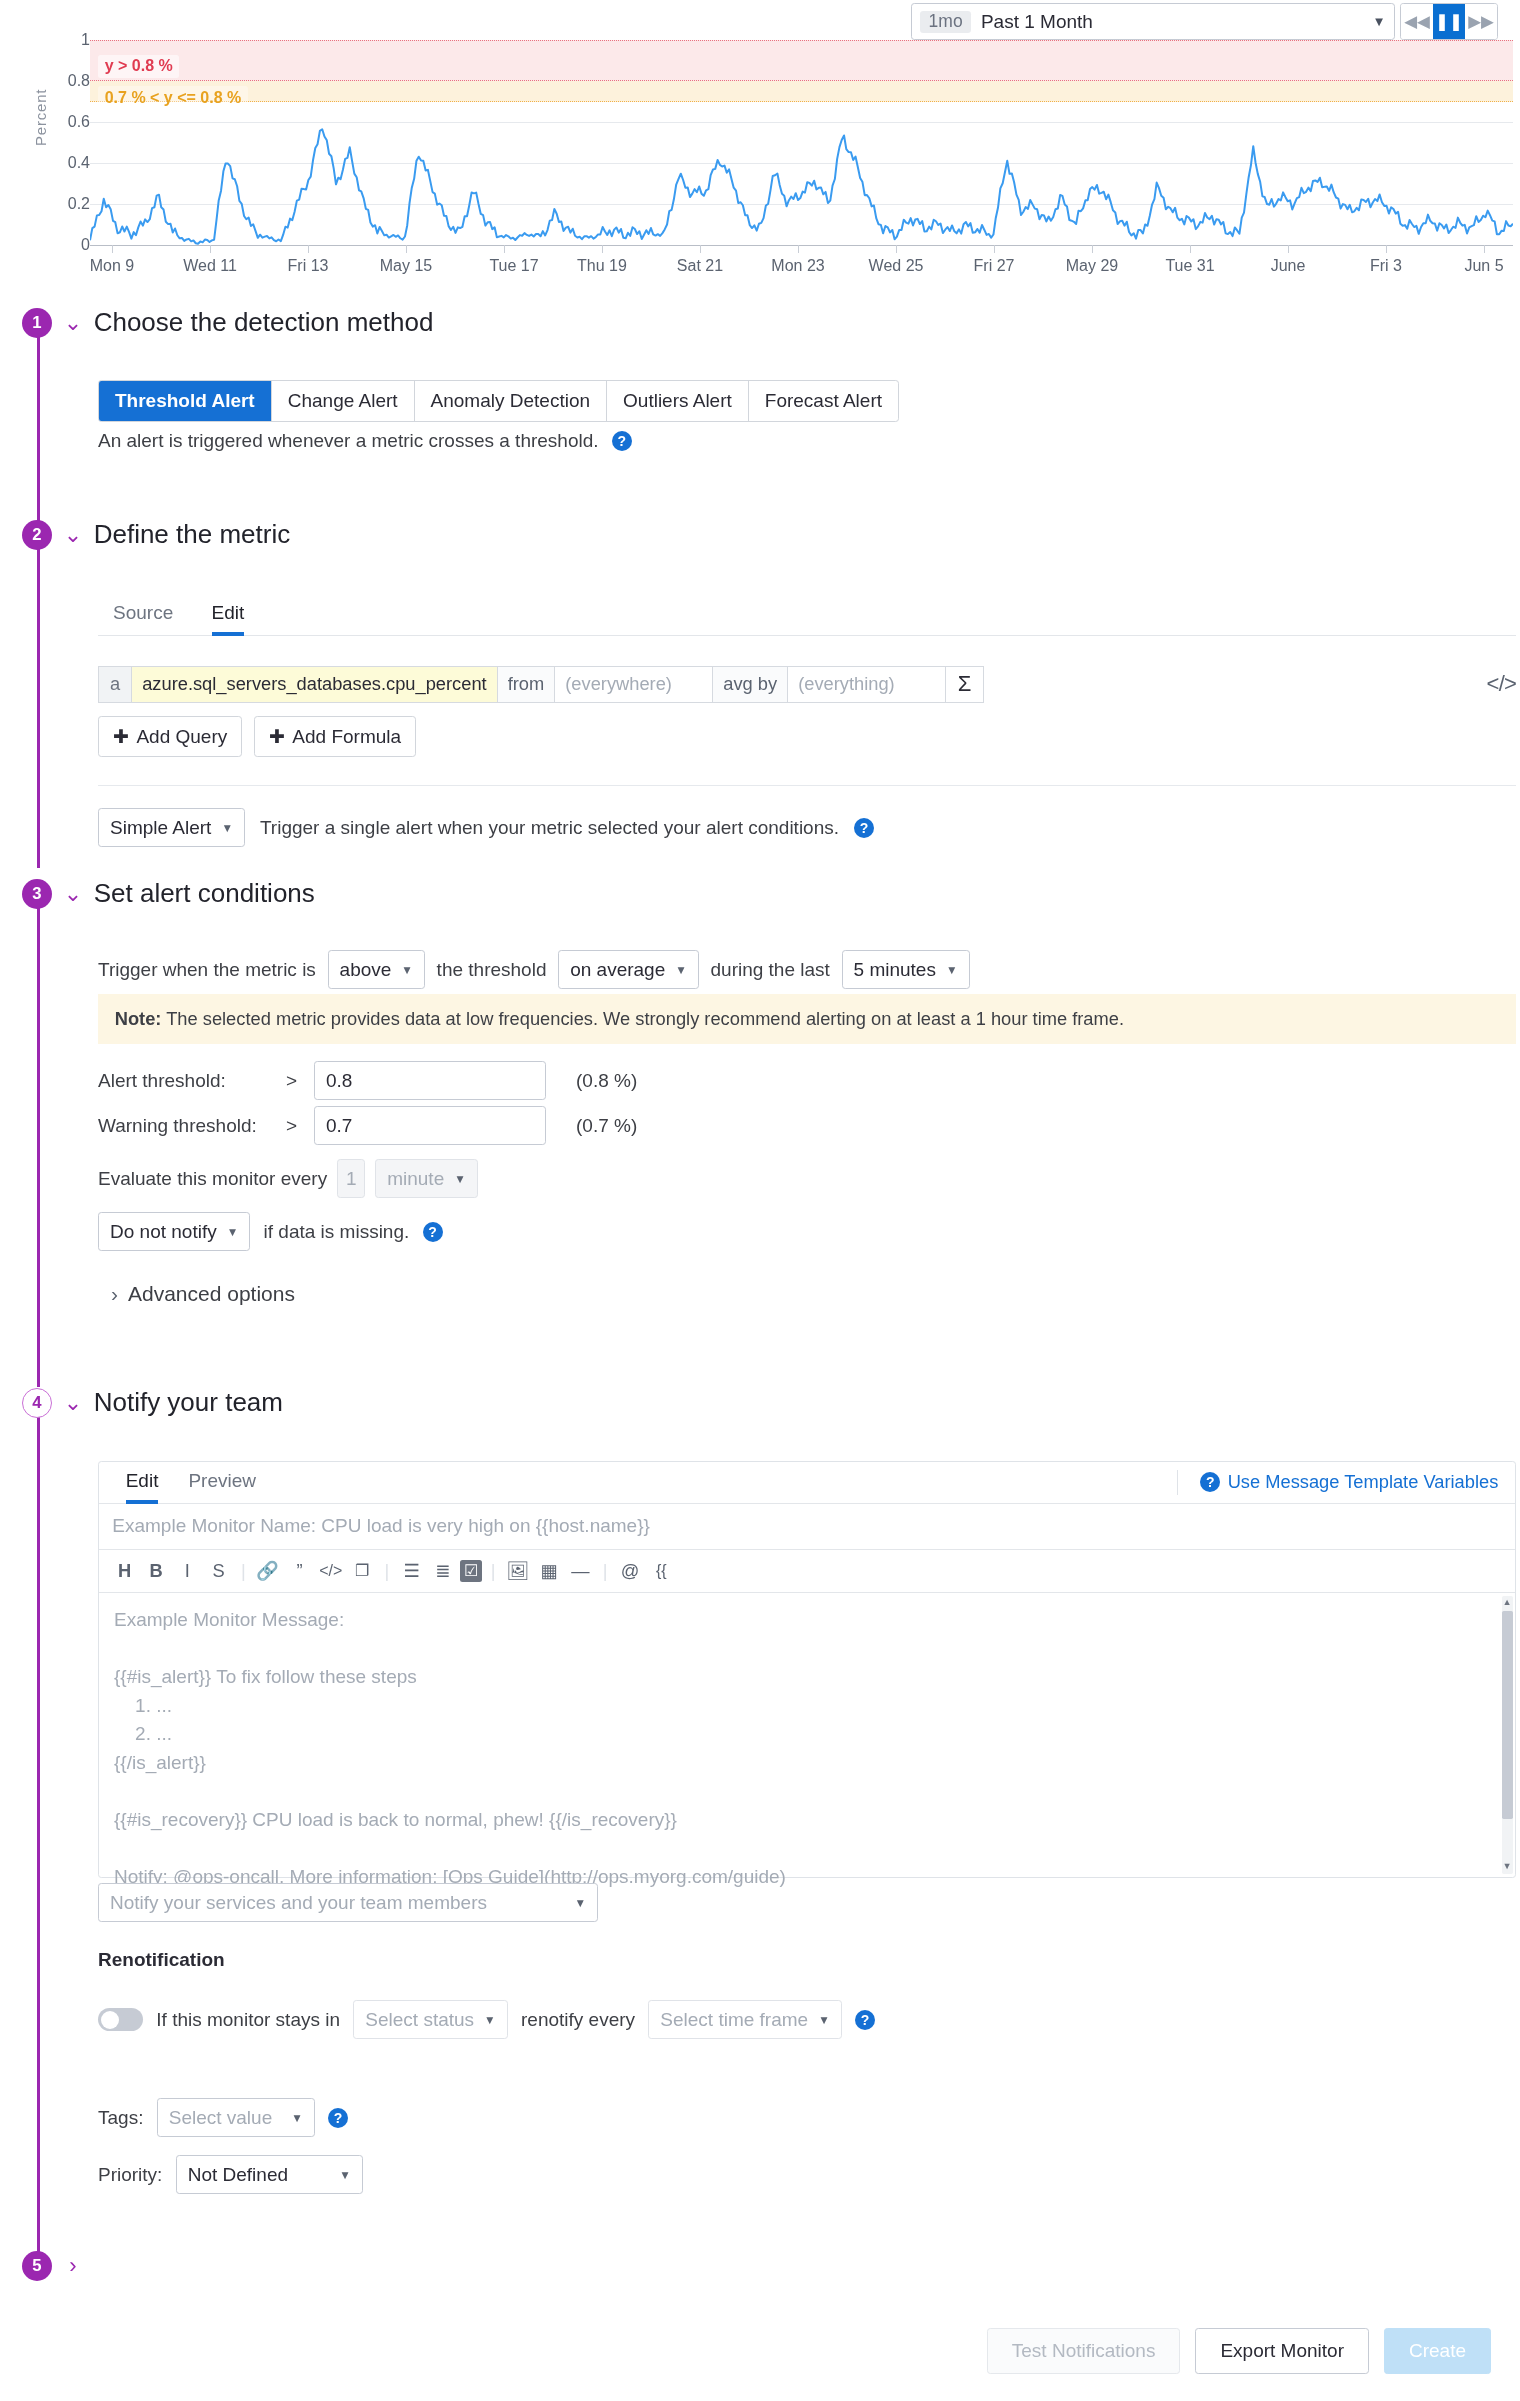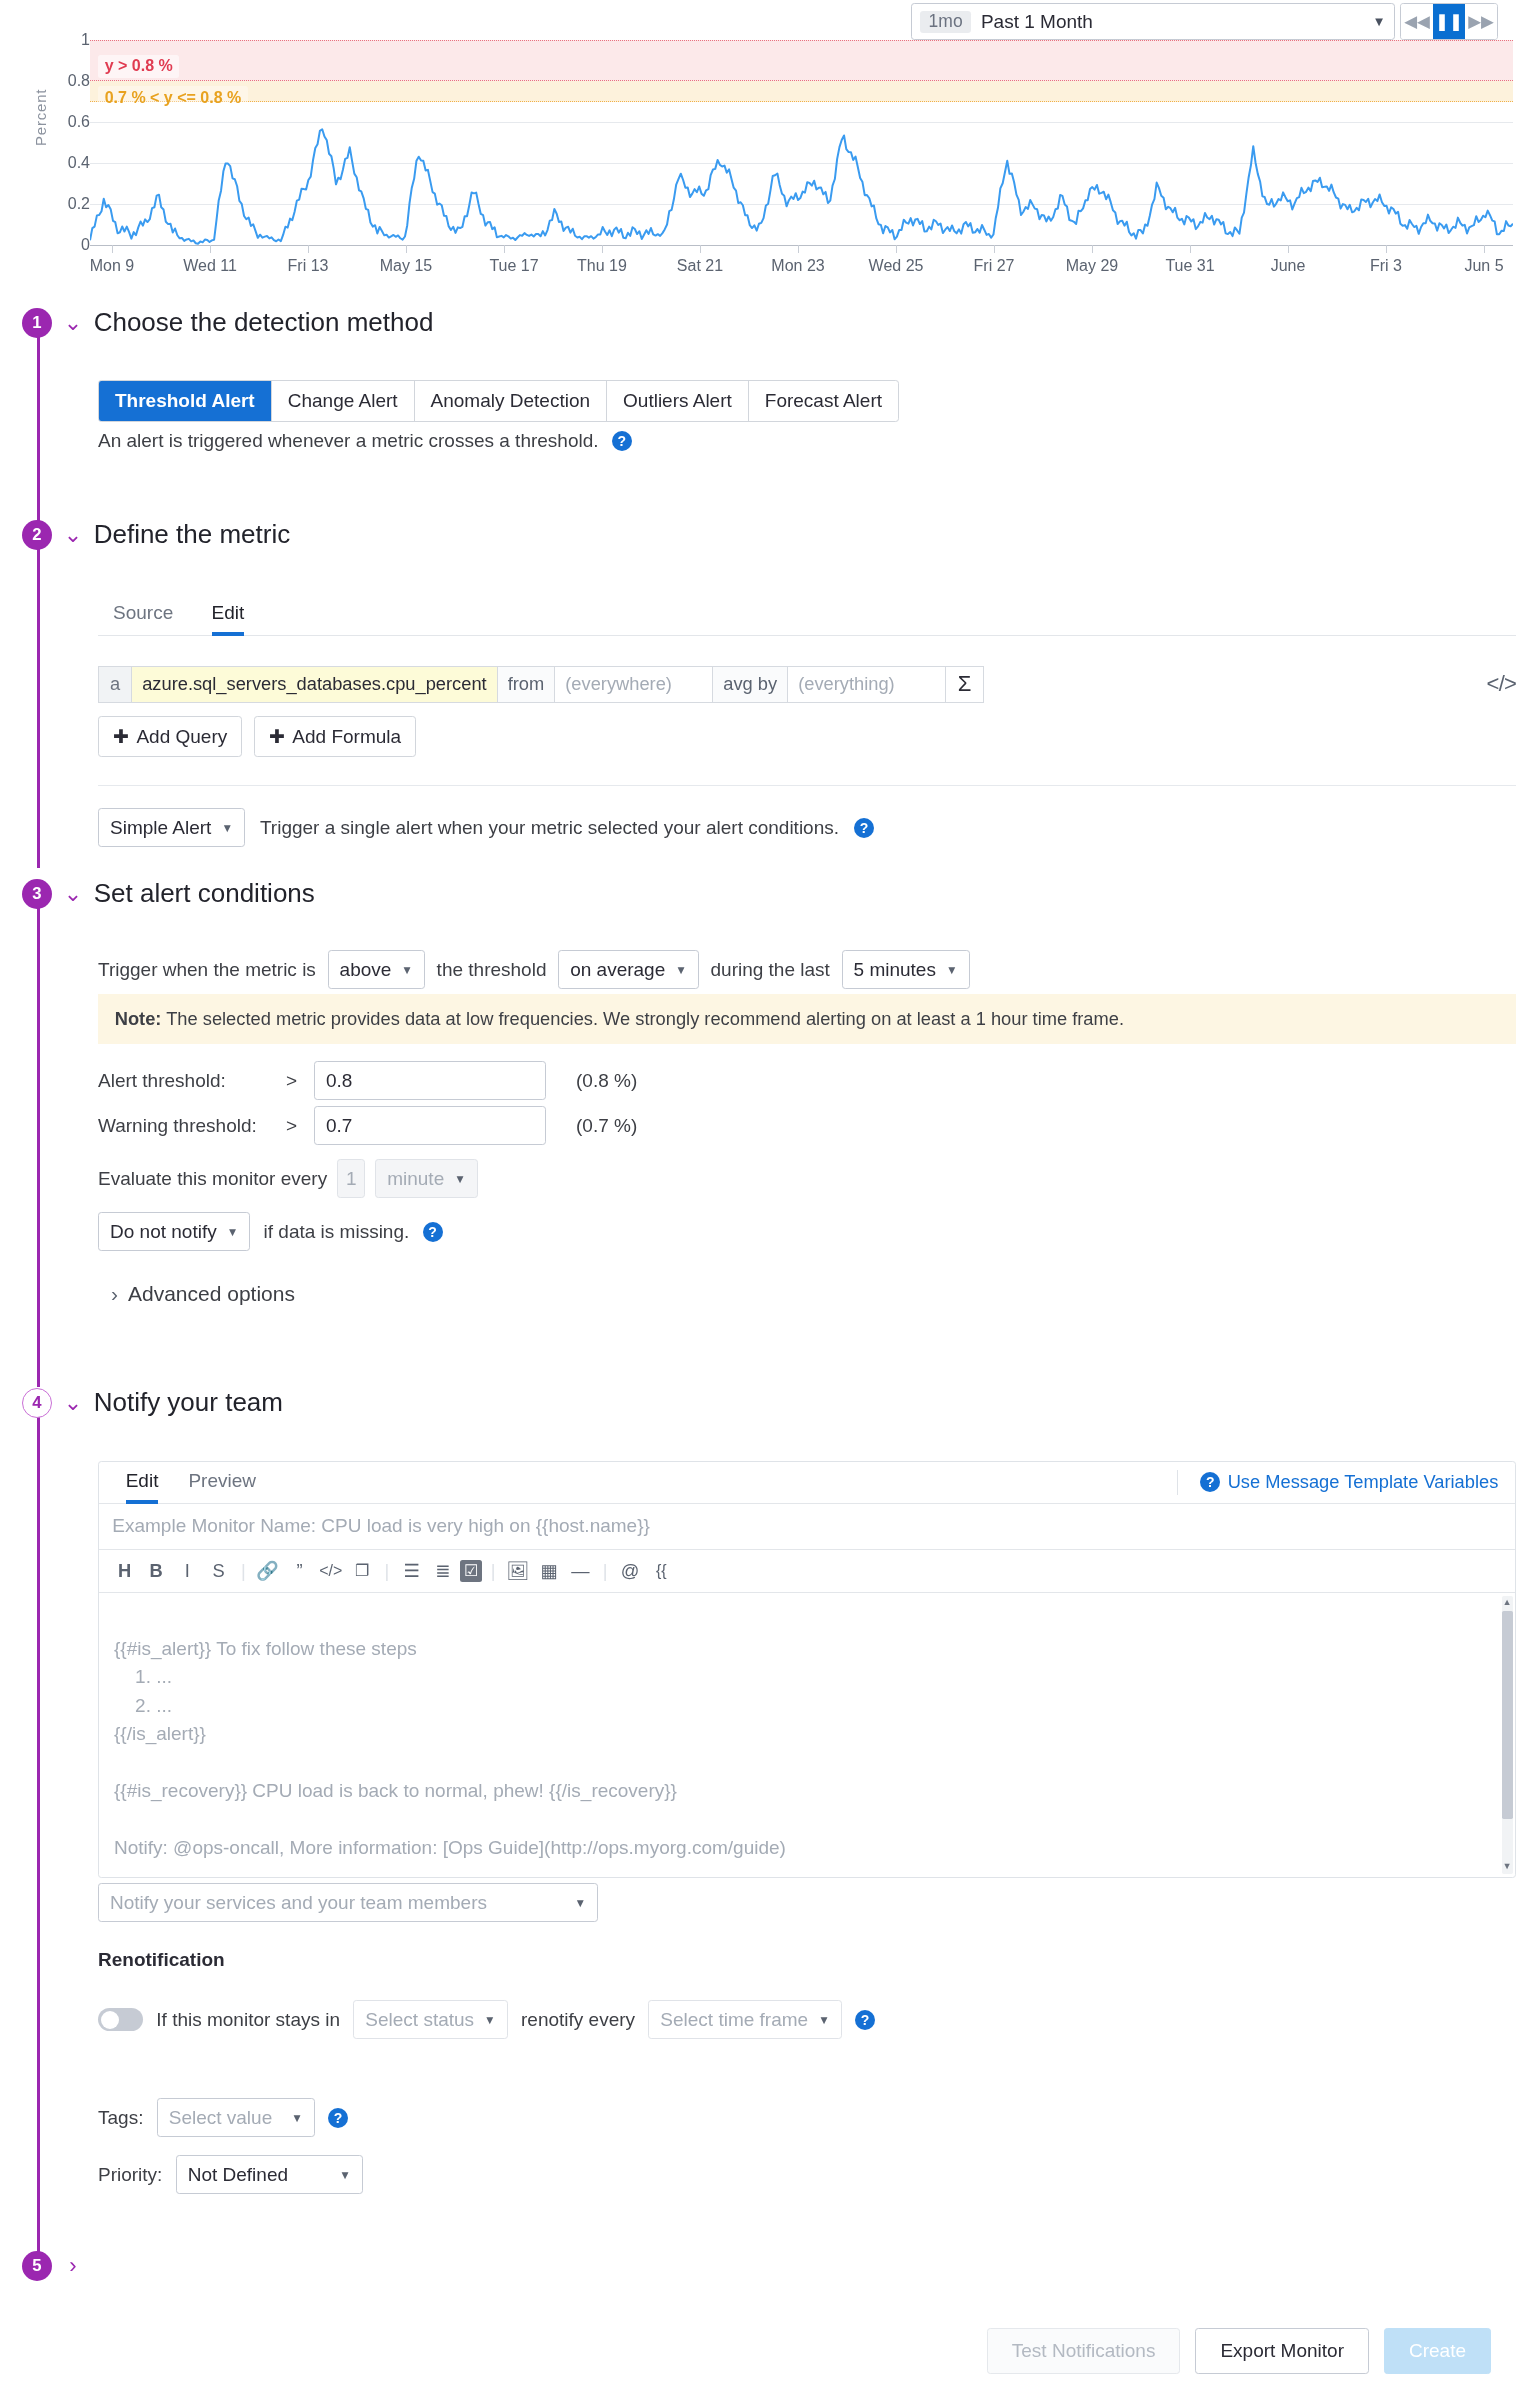--- a/index.html
+++ b/index.html
@@ -389,20 +389,21 @@
       <div class="tb">🖼</div>
       <div class="tb">▦</div>
       <div class="tb">—</div>
       <div class="tb sep">|</div>
       <div class="tb">@</div>
       <div class="tb" style="font-size: 16px;">{{</div>
     </div>
 
   <div class="ed-body">
     <div id="msg-lines">
+        <div style="white-space: pre;">Example Monitor Message:</div>
         <div style="white-space: pre;">&nbsp;</div>
         <div style="white-space: pre;">{{#is_alert}} To fix follow these steps</div>
         <div style="white-space: pre;">    1. ...</div>
         <div style="white-space: pre;">    2. ...</div>
         <div style="white-space: pre;">{{/is_alert}}</div>
         <div style="white-space: pre;">&nbsp;</div>
         <div style="white-space: pre;">{{#is_recovery}} CPU load is back to normal, phew! {{/is_recovery}}</div>
         <div style="white-space: pre;">&nbsp;</div>
         <div style="white-space: pre;">Notify: @ops-oncall, More information: [Ops Guide](http://ops.myorg.com/guide)</div>
       </div>

